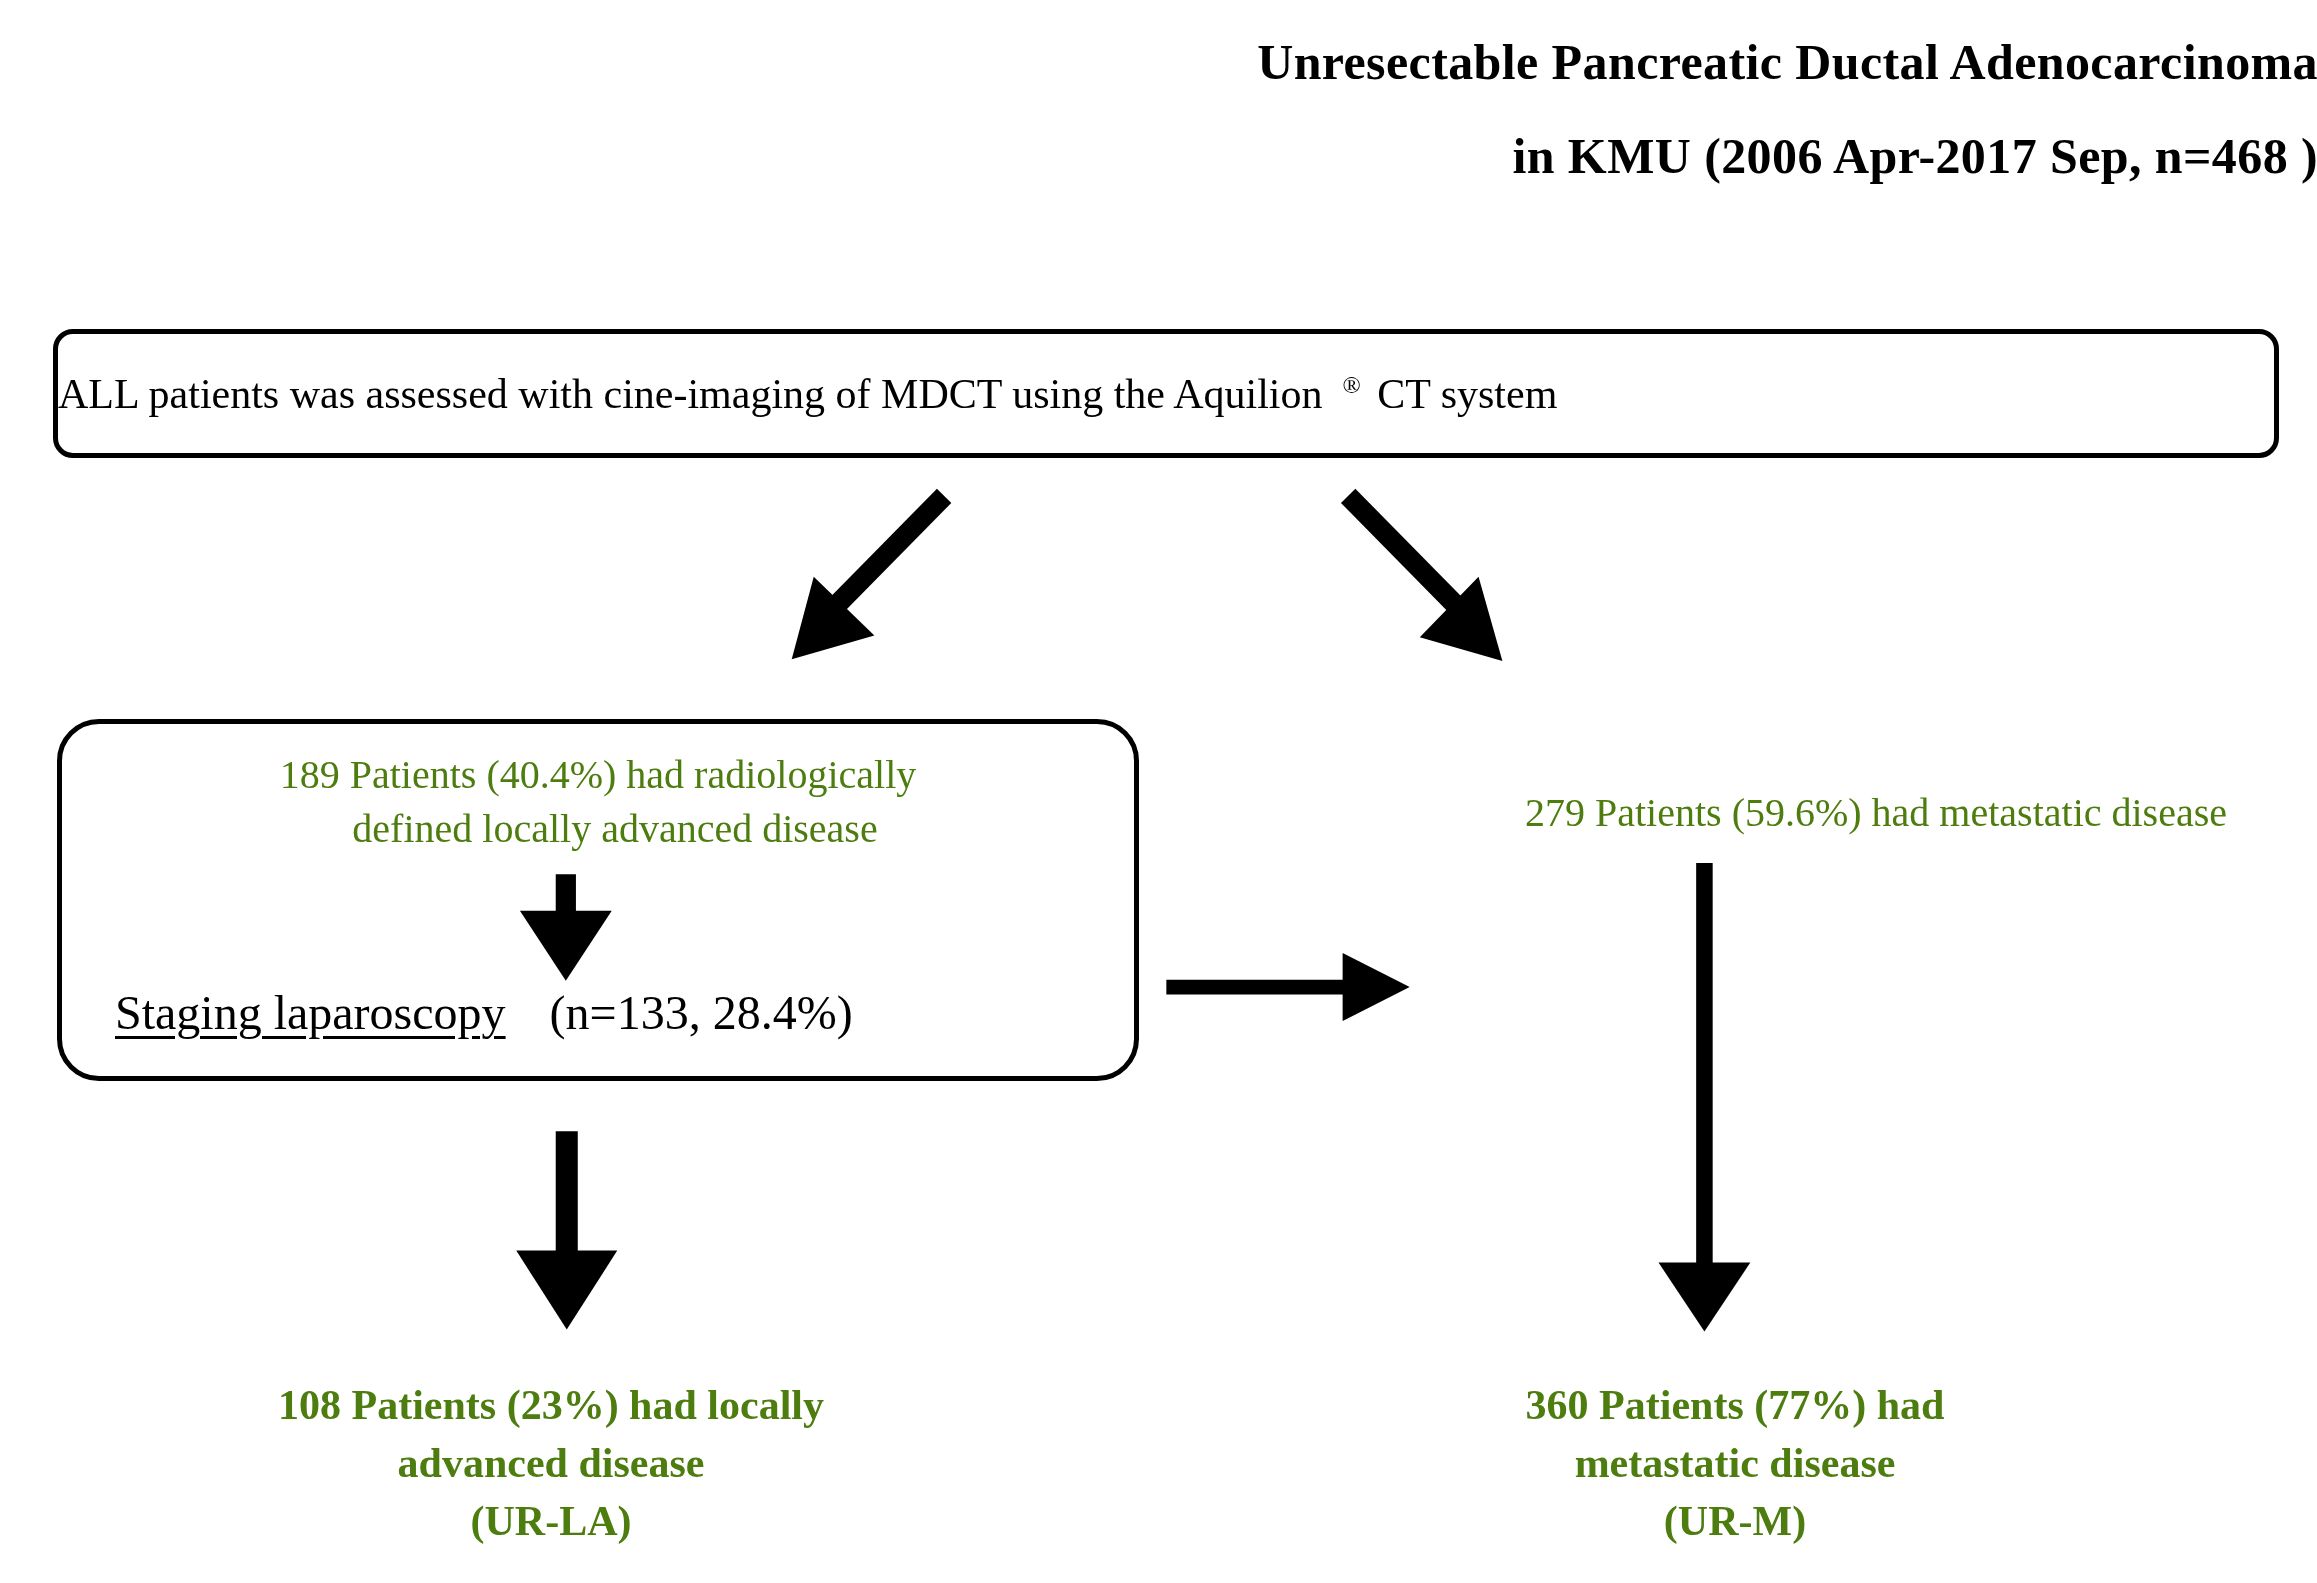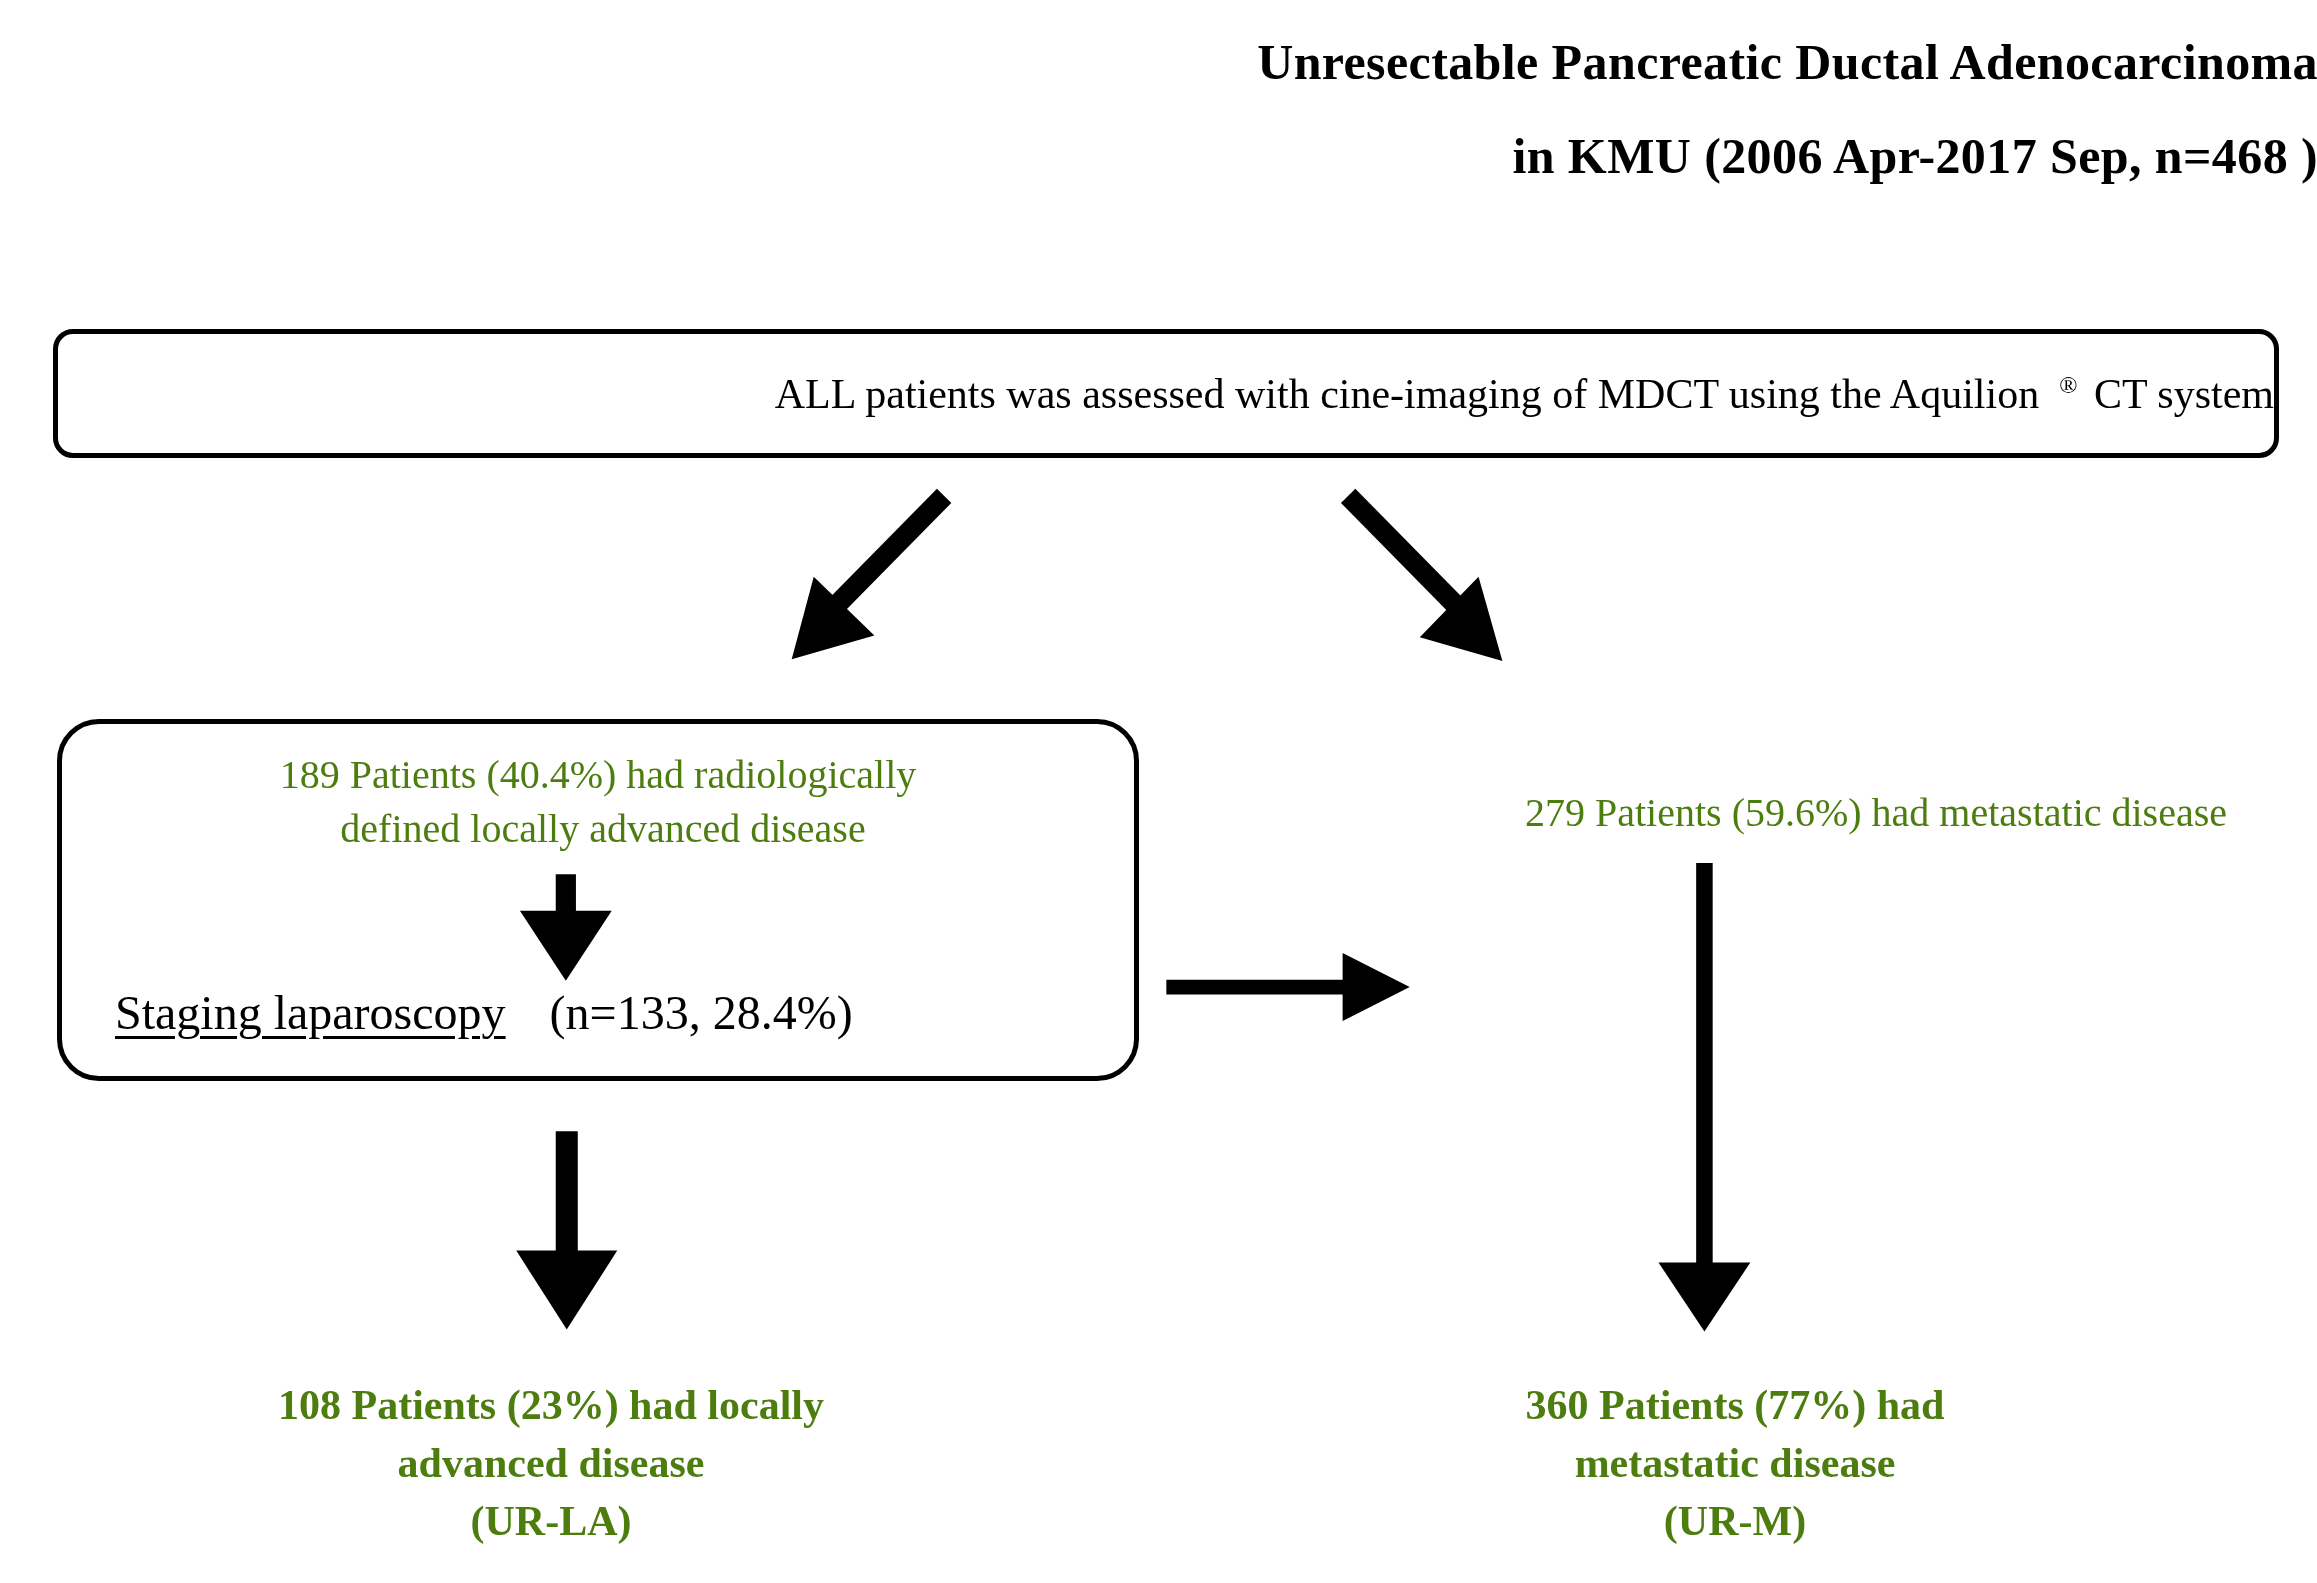--- a/index.html
+++ b/index.html
@@ -48,21 +48,21 @@
     width: 2226px;
     height: 129px;
     border-radius: 20px;
   }
   #top-box-text {
     position: absolute;
     left: 0;
     top: 50%;
     transform: translateY(-50%);
     width: 100%;
-    text-align: right;
+    text-align: left;
     font-size: 42px;
     line-height: 1.15;
     white-space: nowrap;
   }
   #top-box-text .reg {
     font-size: 24px;
     vertical-align: super;
     padding: 0 16.5px 0 20px;
   }
 
@@ -88,21 +88,21 @@
     text-align: center;
   }
 
   #la-line1 {
     left: 57px;
     top: 748px;
     width: 1082px;
     text-align: center;
   }
   #la-line2 {
-    left: 62px;
+    left: 74px;
     top: 802px;
     width: 1082px;
     text-align: center;
   }
   #staging-row {
     position: absolute;
     left: 115px;
     top: 985px;
     width: 1010px;
     font-size: 48px;

